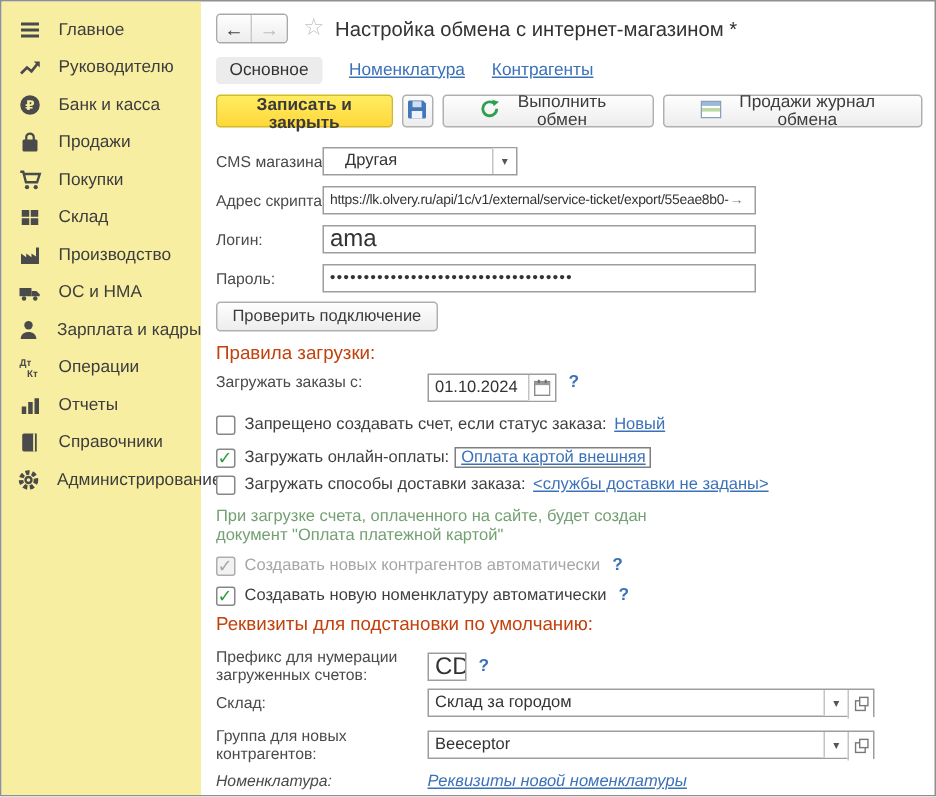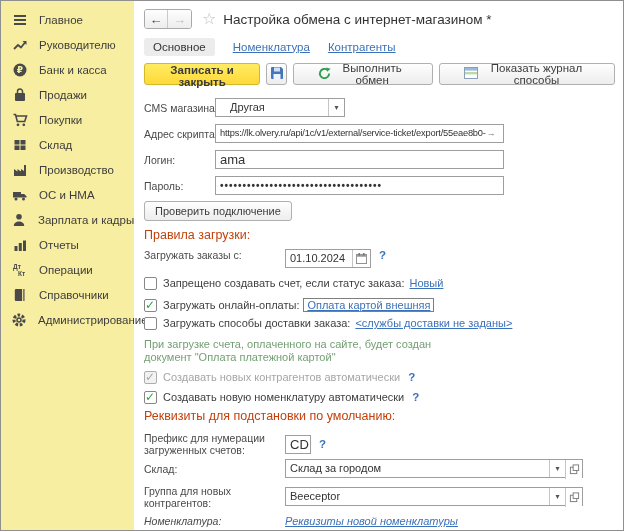--- a/index.html
+++ b/index.html
@@ -34,21 +34,21 @@
     background:linear-gradient(#ffec62,#ffd83a); border:1px solid #d2ba28; border-radius:3px; }
   .btn { height:22px; padding:0 24px; font-size:11.5px; color:#3c3c3c; background:linear-gradient(#fefefe,#ededed);
     border:1px solid #b0b0b0; border-radius:3px; display:flex; align-items:center; gap:5px; }
   .btn-ico { width:26px; justify-content:center; padding:0; }
 
   
   .form { margin-top:12px; font-size:11px; color:#444; }
   .row { display:flex; align-items:center; height:21px; margin-bottom:5px; }
   .lbl  { width:71px; min-width:71px; font-size:10.5px; color:#4a4a4a; white-space:nowrap; overflow:hidden; }
   .lbl2 { width:141px; min-width:141px; font-size:10.5px; color:#4a4a4a; }
-  .inp { height:19px; border:1px solid #9e9e9e; background:#fff; font-size:13px; color:#333;
+  .inp { height:19px; border:1px solid #9e9e9e; background:#fff; font-size:16px; color:#333;
     line-height:17px; padding:0 4px; white-space:nowrap; overflow:hidden; }
   .combo { display:flex; border:1px solid #9e9e9e; height:19px; background:#fff; }
   .combo .val { flex:1; padding:0 4px; line-height:17px; font-size:11px; color:#333; white-space:nowrap; overflow:hidden; }
   .combo .dd { width:16px; min-width:16px; border-left:1px solid #c4c4c4; display:flex; align-items:center;
     justify-content:center; font-size:8px; color:#555; background:#fff; }
   .openbtn { width:17px; height:19px; border-left:1px solid #c4c4c4; display:flex; align-items:center; justify-content:center; background:#fff; }
   .q { color:#3b71b8; font-weight:bold; font-size:11.5px; margin-left:8px; }
 
   .btnrow { margin:0 0 6px 0; height:20px; }
   .chkbtn { height:20px; padding:0 10px; font-size:11px; color:#3c3c3c; background:linear-gradient(#fefefe,#ededed);
@@ -165,36 +165,36 @@
       <span class="si">
           <svg width="16" height="16" viewBox="0 0 16 16">
             <circle cx="8" cy="4.8" r="2.8" fill="#4a4a4a"></circle>
             <path d="M2.8 14c0-3 2.3-4.6 5.2-4.6s5.2 1.6 5.2 4.6z" fill="#4a4a4a"></path>
           </svg>
         </span>
       <span class="sl">Зарплата и кадры</span>
     </div>
     <div class="side-item">
       <span class="si">
+          <svg width="16" height="16" viewBox="0 0 16 16">
+            <text x="1" y="7" font-size="6.5" font-weight="bold" fill="#4a4a4a">Дт</text>
+            <text x="6" y="14" font-size="6.5" font-weight="bold" fill="#4a4a4a">Кт</text>
+          </svg>
+        </span>
+      <span class="sl">Операции</span>
+    </div>
+    <div class="side-item">
+      <span class="si">
           <svg width="16" height="16" viewBox="0 0 16 16" fill="#4a4a4a">
             <rect x="2.5" y="9" width="3" height="5"></rect>
             <rect x="6.8" y="6" width="3" height="8"></rect>
             <rect x="11" y="3.5" width="3" height="10.5"></rect>
           </svg>
         </span>
       <span class="sl">Отчеты</span>
-    </div>
-    <div class="side-item">
-      <span class="si">
-          <svg width="16" height="16" viewBox="0 0 16 16">
-            <text x="1" y="7" font-size="6.5" font-weight="bold" fill="#4a4a4a">Дт</text>
-            <text x="6" y="14" font-size="6.5" font-weight="bold" fill="#4a4a4a">Кт</text>
-          </svg>
-        </span>
-      <span class="sl">Операции</span>
     </div>
     <div class="side-item">
       <span class="si">
           <svg width="16" height="16" viewBox="0 0 16 16">
             <path d="M4 2h8.5v12H4a1.2 1.2 0 0 1-1.2-1.2V3.2A1.2 1.2 0 0 1 4 2z" fill="#4a4a4a"></path>
             <line x1="10.7" y1="2" x2="10.7" y2="14" stroke="#f7eea2" stroke-width="1.2"></line>
           </svg>
         </span>
       <span class="sl">Справочники</span>
     </div>
@@ -241,21 +241,21 @@
               <polygon points="8.8,0.5 13.6,2 9.8,5.2" fill="#2f9e4f"></polygon>
             </svg></span>
         <span>Выполнить обмен</span>
       </button>
       <button class="btn">
         <span><svg width="14" height="12" viewBox="0 0 14 12">
               <rect x="0.5" y="0.5" width="13" height="11" fill="#fff" stroke="#8aa0b8"></rect>
               <rect x="1" y="1" width="12" height="2.6" fill="#9db8d9"></rect>
               <rect x="1" y="5" width="12" height="2.4" fill="#bcd9a8"></rect>
             </svg></span>
-        <span>Показать журнал способы</span>
+        <span>Продажи журнал обмена</span>
       </button>
     </div>
 
     <div class="form">
 
       <div class="row">
         <span class="lbl">CMS магазина:</span>
         <div class="combo" style="width:130px;">
           <span class="val" style="padding-left:14px;">Другая</span>
           <span class="dd">▾</span>

